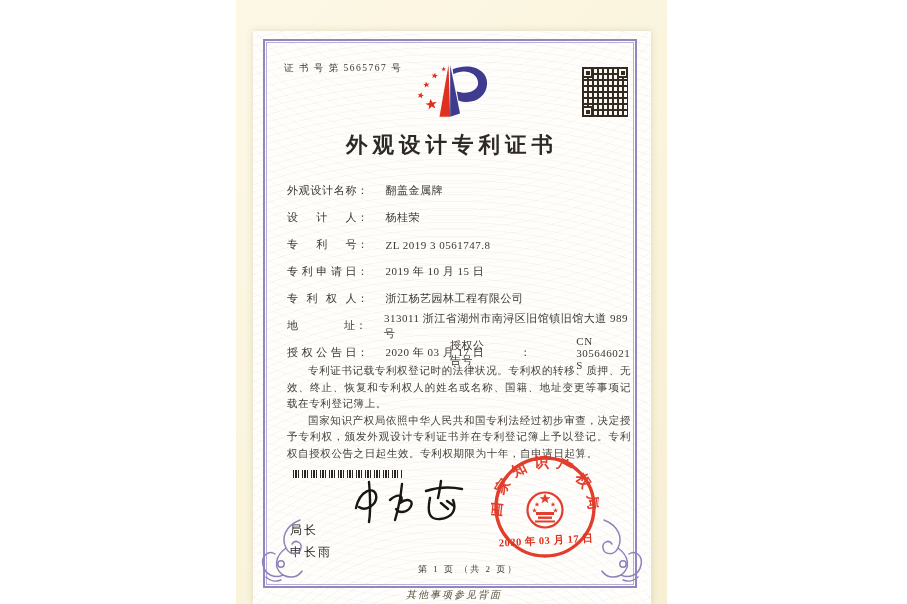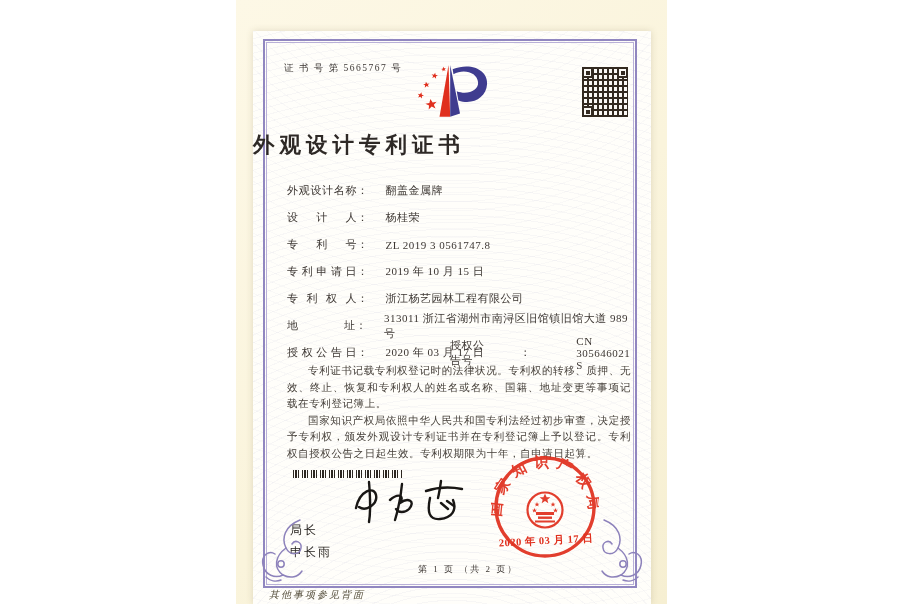--- a/index.html
+++ b/index.html
@@ -20,42 +20,42 @@
          border:1px solid #b9b0d8;outline:2px solid #9187c0;outline-offset:1px;pointer-events:none;}
   .certno{position:absolute;left:31px;top:31px;font-size:9.5px;letter-spacing:1.5px;color:#3c3734;}
   .logo{position:absolute;left:157px;top:29px;width:82px;height:66px;}
   .qr{position:absolute;left:329px;top:36px;width:46px;height:50px;
       background:
         repeating-linear-gradient(90deg,#332a20 0 2px,transparent 2px 5px),
         repeating-linear-gradient(0deg,#332a20 0 2px,#faf8f4 2px 6px);}
   .qr .f{position:absolute;width:11px;height:11px;border:2.5px solid #332a20;background:#faf8f4;box-sizing:border-box;}
   .qr .f::after{content:"";position:absolute;inset:1.5px;background:#332a20;}
   .qr .f.tl{left:0;top:0}.qr .f.tr{right:0;top:0}.qr .f.bl{left:0;bottom:0}
-  .title{position:absolute;left:0;top:99px;width:100%;
+  .title{position:absolute;left:0;top:99px;width:100%;text-align:center;
          font-size:21.5px;font-weight:bold;letter-spacing:5px;color:#2e2926;}
   .fields{position:absolute;left:34px;top:146px;width:350px;}
   .frow{position:relative;height:27px;display:flex;align-items:center;
         font-size:11px;color:#3d3733;letter-spacing:0.5px;}
   .flabel{display:inline-block;width:70px;text-align:justify;text-align-last:justify;}
   .fvalue{margin-left:17px;}
   .col2{position:absolute;left:163px;top:0;height:27px;display:flex;align-items:center;gap:28px;}
   .paras{position:absolute;left:34px;top:332px;width:344px;
          font-size:10.5px;line-height:16.5px;color:#46403a;letter-spacing:0.6px;text-align:justify;}
   .paras p{margin:0;text-indent:2em;}
   .barcode{position:absolute;left:40px;top:439px;width:110px;height:8px;
            background:repeating-linear-gradient(90deg,#2c2620 0 1px,transparent 1px 2px,#2c2620 2px 4px,transparent 4px 5px,#2c2620 5px 6px,transparent 6px 9px);}
   .director{position:absolute;left:37px;top:456px;font-size:12px;font-weight:normal;
             color:#221e1b;letter-spacing:2px;line-height:22px;margin-top:32px;}
   .signature{position:absolute;left:95px;top:445px;width:128px;height:60px;}
   .seal{position:absolute;left:238px;top:422px;width:108px;height:108px;opacity:0.93;}
   .sealdate{position:absolute;left:242px;top:503px;width:102px;text-align:center;
             font-size:10.5px;font-weight:bold;color:#e0301e;transform:rotate(-3deg);letter-spacing:0.5px;}
   .pagenum{position:absolute;left:16px;top:532px;width:100%;text-align:center;
            font-size:9px;color:#3d3733;letter-spacing:2px;}
-  .note{position:absolute;left:16px;top:557px;width:100%;
+  .note{position:absolute;left:2px;top:557px;width:100%;text-align:center;
         font-size:10px;color:#57503e;letter-spacing:2px;font-style:italic;}
   .flourish{position:absolute;width:46px;height:66px;}
   .flourish.fl{left:5px;top:486px;}
   .flourish.fr{left:347px;top:486px;transform:scaleX(-1);}
   
   .wm{position:absolute;left:54px;top:228px;width:340px;height:112px;
       pointer-events:none;mix-blend-mode:multiply;}
   .wm-logo{position:absolute;left:0;top:14px;width:100px;height:76px;opacity:0.85;}
   .wm-text{position:absolute;left:100px;top:0;font-size:57px;font-weight:bold;
            color:#8fc9a8;letter-spacing:4px;opacity:0.8;font-family:"Liberation Serif","DejaVu Serif",serif;

